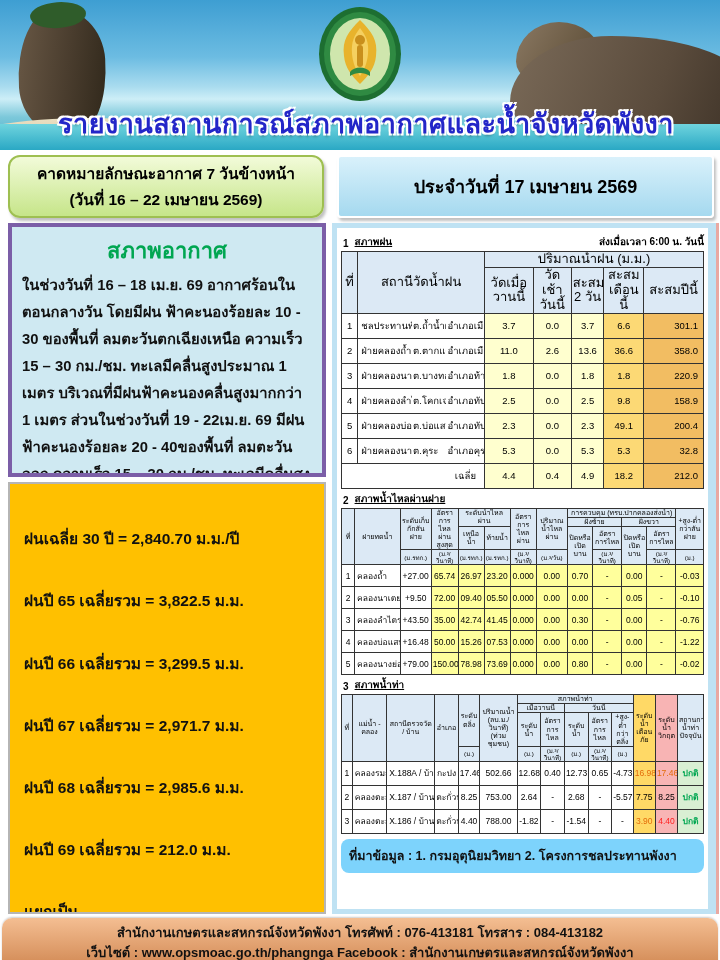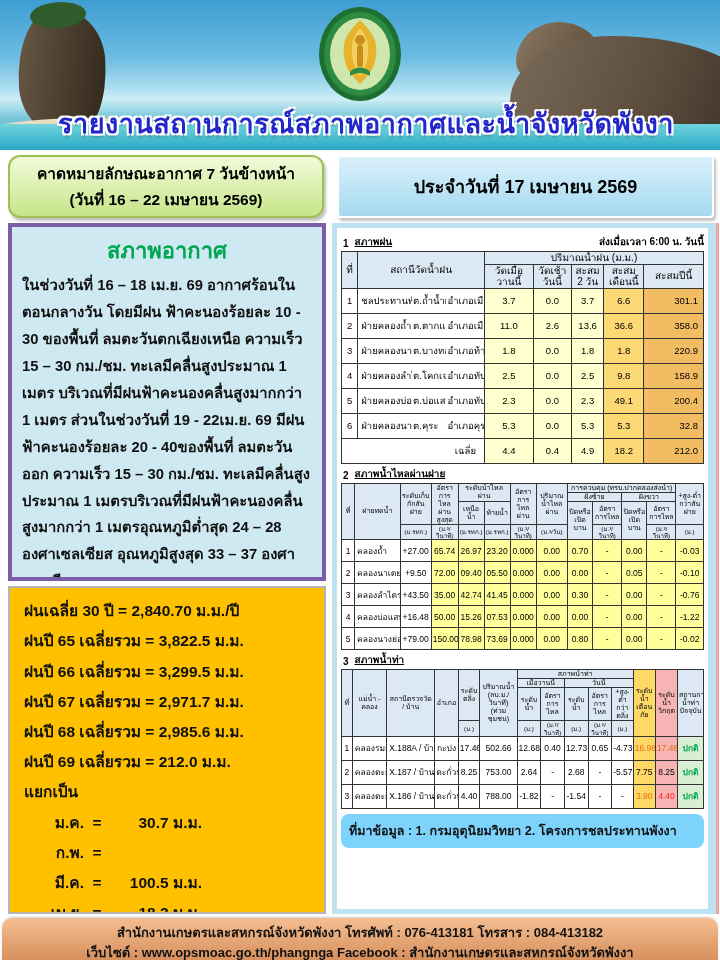--- a/index.html
+++ b/index.html
@@ -33,48 +33,48 @@
   .chip-forecast{width:316px;box-sizing:border-box;border:2px solid #9ebf51;border-radius:12px;
     background:linear-gradient(#f2fbd9,#c6e589);text-align:center;font-weight:bold;font-size:15.5px;
     padding:4px 2px;line-height:1.65;box-shadow:2px 3px 3px rgba(0,0,0,.25);}
   .chip-date{flex:1;box-sizing:border-box;border:2px solid #ffffff;border-radius:4px;
     background:linear-gradient(#d9f1fb,#a5d9ef);display:flex;align-items:center;justify-content:center;
     font-weight:bold;font-size:18px;box-shadow:2px 3px 3px rgba(0,0,0,.25);}
 
   
   .main{display:flex;gap:6px;padding:3px 4px 0 8px;height:694px;box-sizing:border-box;}
   .left-col{width:318px;flex:none;display:flex;flex-direction:column;}
-  .weather-box{box-sizing:border-box;height:358px;border:4px solid #7b5ea7;background:#cfe9f2;
+  .weather-box{box-sizing:border-box;height:254px;border:4px solid #7b5ea7;background:#cfe9f2;
     padding:4px 10px;overflow:hidden;}
   .weather-title{text-align:center;color:#00a651;font-weight:bold;font-size:22px;margin:2px 0 4px;}
   .weather-body{font-size:14.8px;font-weight:bold;line-height:1.82;color:#111;}
   .rain-box{box-sizing:border-box;margin-top:5px;flex:1;border:2px solid #b5b5b5;background:#ffc000;
     padding:8px 6px 4px 14px;overflow:hidden;}
-  .rain-line{font-size:15.5px;font-weight:bold;line-height:1.95;color:#111;}
+  .rain-line{font-size:15.5px;font-weight:bold;line-height:1.95;color:#111;margin-top:32px;}
   .month-row{display:flex;font-size:15.5px;font-weight:bold;line-height:1.95;color:#111;}
   .month-label{width:60px;text-align:right;}
   .month-eq{width:26px;text-align:center;}
   .month-value{width:92px;text-align:right;}
 
   
   .right-col{flex:1;box-sizing:border-box;background:#ffffff;border:5px solid #bfe2f3;
     border-right:8px solid #bfe2f3;box-shadow:3px 0 0 #e9a9a2;padding:4px 4px 2px 4px;overflow:hidden;}
   .sec-label{display:flex;align-items:flex-end;font-size:10px;font-weight:bold;margin:2px 0 2px 2px;}
   .sec-no{margin-right:6px;}
   .sec-title{text-decoration:underline;}
   .sent{margin-left:auto;font-size:10px;font-weight:bold;}
 
   table{border-collapse:collapse;width:100%;table-layout:fixed;background:#fff;}
   th,td{border:1px solid #333;overflow:hidden;white-space:nowrap;}
   th{background:#dce9f5;font-weight:normal;font-size:7px;line-height:1.15;white-space:normal;padding:0 1px;}
   td{font-size:9px;text-align:center;padding:0 1px;height:22px;}
   .unit{font-size:6.2px;}
 
   
-  .t1 th{font-size:10px;}
+  .t1 th{font-size:13px;}
   .t1 td{height:24px;font-size:9.5px;}
   .t1-name{text-align:left;border-right:none;padding-left:3px;font-size:8px;}
   .t1-tam{text-align:left;border-left:none;border-right:none;font-size:8px;}
   .t1-amp{text-align:left;border-left:none;font-size:7.5px;}
   .t1-y{background:#ffffcf;}
   .t1-m{background:#fcd975;}
   .t1-yr{background:#f2bd62;text-align:right;padding-right:5px;}
   .avg-label{text-align:right;padding-right:8px;font-size:8.5px;}
 
   

